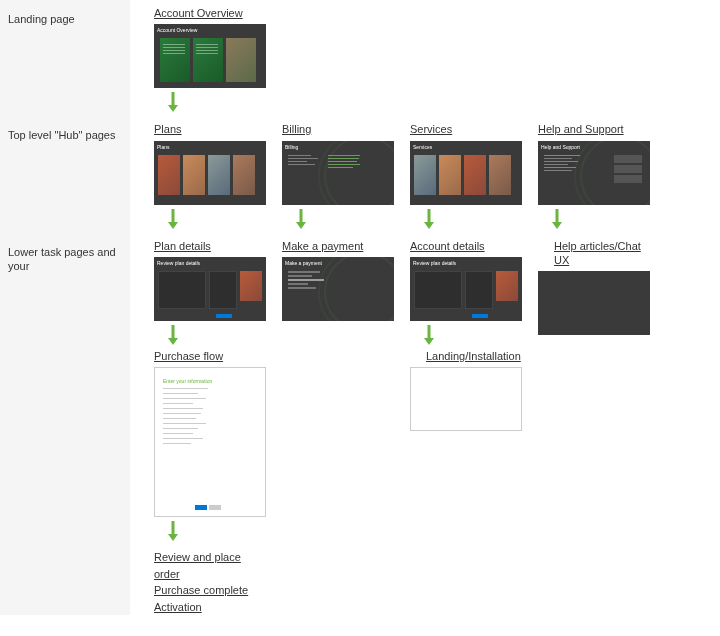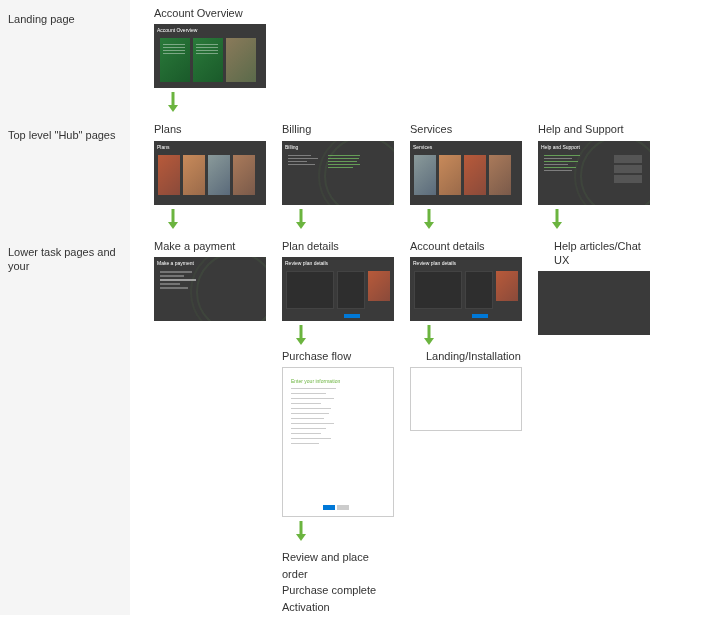--- a/index.html
+++ b/index.html
@@ -19,20 +19,21 @@
     padding: 12px 8px;
     font-size: 11px;
     color: #333;
     line-height: 1.3;
   }
   .row-content {
     padding: 6px 0 0 24px;
     display: flex;
     gap: 16px;
     align-items: flex-start;
+    text-decoration: underline;
   }
   .col {
     display: flex;
     flex-direction: column;
     align-items: flex-start;
     width: 112px;
   }
   .col-narrow { width: 40px; }
   .tile-label {
     font-size: 11px;
@@ -386,35 +387,20 @@
 
 
   </div>
 
   <div class="row-label">
     <span>Lower task pages and your</span>
   </div>
   <div class="row-content" style="align-items:flex-start;">
 
     <div class="col">
-      <div class="tile-label">Make a payment</div>
-      <div class="thumb">
-        <div class="swirl"></div>
-        <span class="thumb-header">Make a payment</span>
-        <div class="payment-form">
-          <div class="form-row" style="width:80%"></div>
-          <div class="form-row" style="width:60%"></div>
-          <div class="form-row" style="width:90%;background:rgba(255,255,255,0.5)"></div>
-          <div class="form-row" style="width:50%"></div>
-          <div class="form-row" style="width:70%"></div>
-        </div>
-      </div>
-    </div>
-
-    <div class="col">
       <div class="tile-label">Plan details</div>
       <div class="thumb">
         <span class="thumb-header">Review plan details</span>
         <div class="review-layout">
           <div class="review-card"></div>
           <div class="review-card" style="width:28px"></div>
           <div class="review-thumb"></div>
         </div>
         <div class="btn-blue"></div>
       </div>
@@ -453,20 +439,35 @@
           </svg>
       </div>
       <div class="end-labels">
         <div>Review and place order</div>
         <div>Purchase complete</div>
         <div>Activation</div>
       </div>
     </div>
 
     <div class="col">
+      <div class="tile-label">Make a payment</div>
+      <div class="thumb">
+        <div class="swirl"></div>
+        <span class="thumb-header">Make a payment</span>
+        <div class="payment-form">
+          <div class="form-row" style="width:80%"></div>
+          <div class="form-row" style="width:60%"></div>
+          <div class="form-row" style="width:90%;background:rgba(255,255,255,0.5)"></div>
+          <div class="form-row" style="width:50%"></div>
+          <div class="form-row" style="width:70%"></div>
+        </div>
+      </div>
+    </div>
+
+    <div class="col">
       <div class="tile-label">Account details</div>
       <div class="thumb">
         <span class="thumb-header">Review plan details</span>
         <div class="review-layout">
           <div class="review-card"></div>
           <div class="review-card" style="width:28px"></div>
           <div class="review-thumb"></div>
         </div>
         <div class="btn-blue"></div>
       </div>

